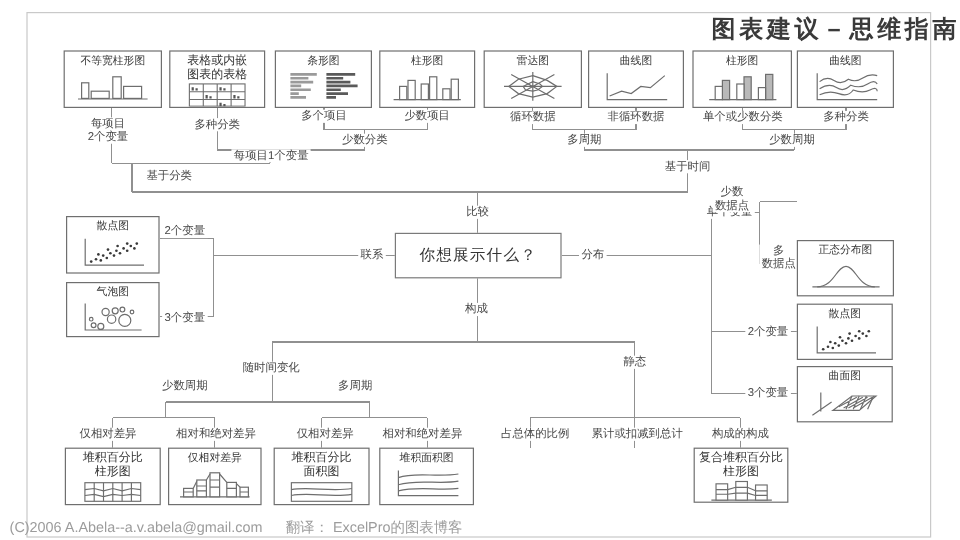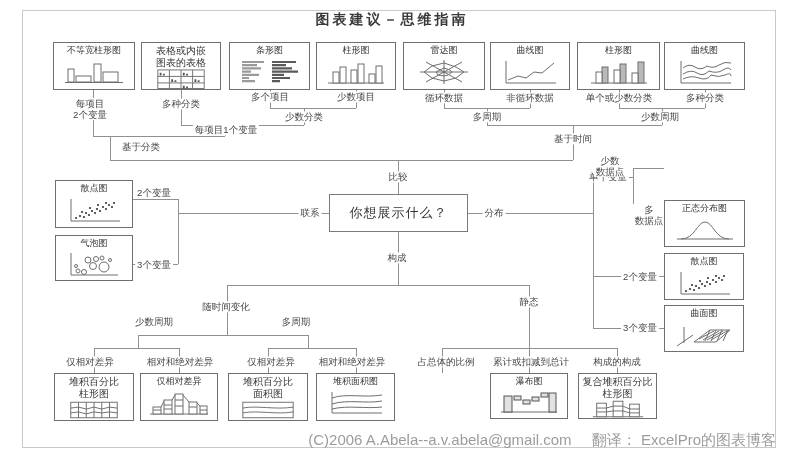--- a/index.html
+++ b/index.html
@@ -1,32 +1,32 @@
 <!DOCTYPE html>
 <html><head>
 <meta charset="utf-8">
 <style>
   html,body{margin:0;padding:0;background:#fff;}
   .screen{position:relative;width:800px;height:450px;background:#fff;overflow:hidden;
           font-family:"Liberation Sans","DejaVu Sans",sans-serif;color:#3c3c3c;}
   .frame{position:absolute;left:22px;top:10px;width:752px;height:436px;border:1px solid #c9c9c9;}
-  .title{position:absolute;left:0;right:16px;top:11px;text-align:center;font-size:14px;font-weight:bold;
+  .title{position:absolute;left:0;right:0;top:11px;text-align:right;font-size:20px;font-weight:bold;
          letter-spacing:3px;color:#3a3a3a;}
   .edges{position:absolute;left:0;top:0;}
   .lbl{position:absolute;transform:translate(-50%,-50%);font-size:9.5px;line-height:1.18;color:#464646;
        background:#fff;padding:0 2px;text-align:center;white-space:pre-line;}
   .box{position:absolute;box-sizing:border-box;background:#fff;border:1px solid #6f6f6f;
        display:flex;flex-direction:column;align-items:center;}
   .box-title{font-size:9px;line-height:1.18;color:#333;text-align:center;padding-top:2px;white-space:pre-line;}
   .box-title.sm{font-size:10px;}
   .box svg{display:block;margin:auto;}
   .qbox{position:absolute;left:329px;top:194px;width:139px;height:38px;box-sizing:border-box;
         border:1px solid #7a7a7a;background:#fff;display:flex;align-items:center;justify-content:center;
         font-size:13px;letter-spacing:1px;color:#333;}
-  .footer{position:absolute;left:0;width:784px;top:431px;text-align:right;font-size:15px;color:#9c9c9c;}
+  .footer{position:absolute;left:0;width:784px;top:431px;text-align:left;font-size:12px;color:#9c9c9c;}
   .footer span{margin:0 8px;}
   svg .s{stroke:#6e6e6e;fill:none;}
   svg .w{stroke:#6e6e6e;fill:#fff;}
   svg .g{stroke:#6e6e6e;fill:#b9b9b9;}
 </style>
 </head>
 <body>
 
 <div class="screen">
   <div class="frame"></div>
@@ -280,32 +280,20 @@
       <path class="s" d="M6 8C20 5 40 10 58 7 M6 13C22 10 40 15 58 12"></path>
     </svg>
   </div>
   <div class="box" style="left:316px;top:373px;width:79px;height:48px">
     <div class="box-title">堆积面积图</div>
     <svg width="66" height="26" viewBox="0 0 64 26">
       <path class="s" d="M8 2V23H58"></path>
       <path class="s" d="M8 8C22 3 40 8 58 5 M8 14C24 9 42 14 58 11 M8 19C24 15 42 19 58 17"></path>
     </svg>
   </div>
-  <div class="box" style="left:490px;top:373px;width:78px;height:46px">
-    <div class="box-title">瀑布图</div>
-    <svg width="66" height="26" viewBox="0 0 64 26">
-      <path class="s" d="M4 23H60"></path>
-      <rect x="7" y="7" width="8" height="16" fill="#e2e2e2" stroke="#555"></rect>
-      <rect x="17" y="7" width="7" height="4" fill="#e2e2e2" stroke="#555"></rect>
-      <rect x="26" y="11" width="7" height="4" fill="#e2e2e2" stroke="#555"></rect>
-      <rect x="35" y="8" width="7" height="4" fill="#e2e2e2" stroke="#555"></rect>
-      <rect x="44" y="4" width="7" height="4" fill="#e2e2e2" stroke="#555"></rect>
-      <rect x="52" y="4" width="7" height="19" fill="#e2e2e2" stroke="#555"></rect>
-    </svg>
-  </div>
   <div class="box" style="left:578px;top:373px;width:79px;height:46px">
     <div class="box-title sm">复合堆积百分比
 柱形图</div>
     <svg width="62" height="18" viewBox="0 0 64 18">
       <path class="s" d="M6 17H58"></path>
       <rect class="w" x="10" y="3" width="10" height="14"></rect>
         <rect class="w" x="27" y="1" width="10" height="16"></rect>
         <rect class="w" x="44" y="4" width="10" height="13"></rect>
       <path class="s" d="M10 8H20 M10 12H20 M27 6H37 M27 11H37 M44 9H54 M44 13H54 M20 8L27 6 M20 12L27 11 M37 6L44 9 M37 11L44 13"></path>
     </svg>

